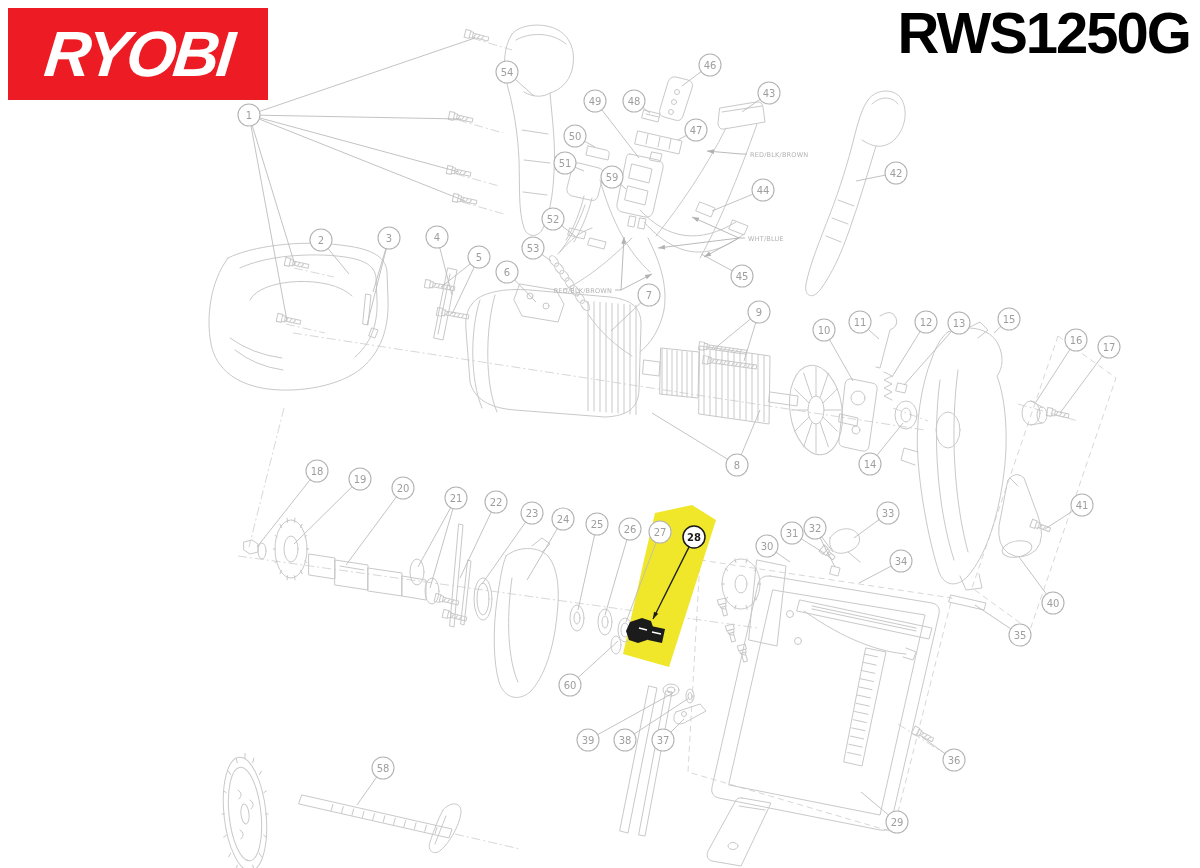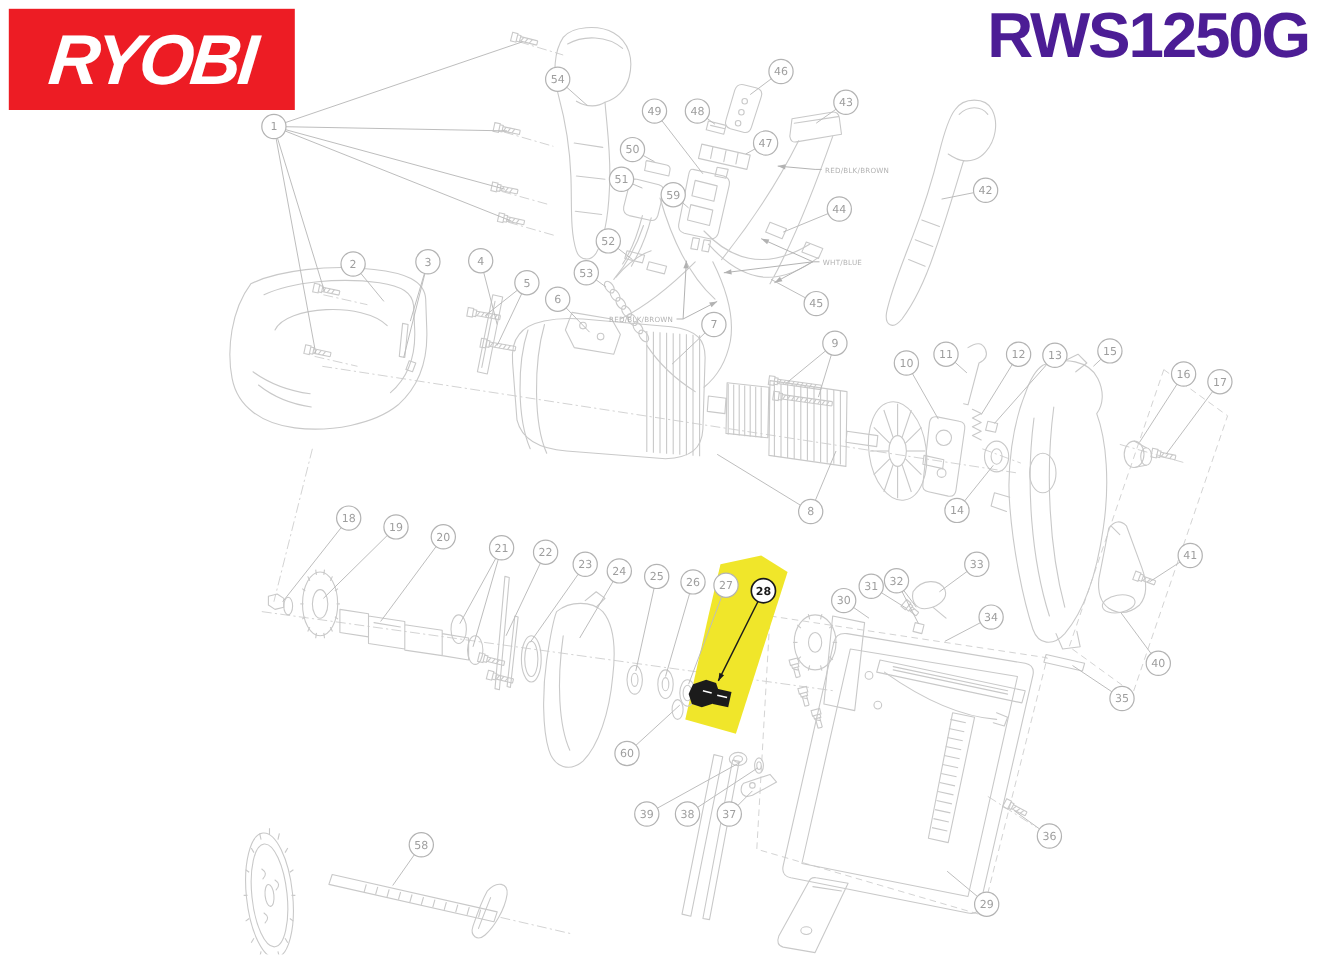--- a/index.html
+++ b/index.html
@@ -15,21 +15,21 @@
   text{font-family:"DejaVu Sans",sans-serif;}
 </style>
 </head>
 <body>
 
 <div id="stage">
 
   <div id="logo" style="background: rgb(237, 28, 36);">
     <span style="color: rgb(255, 255, 255);">RYOBI</span>
   </div>
-  <div id="model" style="color: #4c1d95;">RWS1250G</div>
+  <div id="model" style="color: #000000;">RWS1250G</div>
 
   <svg id="diagram" width="1200" height="868" viewBox="0 0 1200 868">
 
     <g id="g-dash" fill="none" stroke="#d2d2d2" stroke-width="0.9">
       <path stroke-dasharray="9 3 2 3" d="M238,556 L758,628"></path>
       <path stroke-dasharray="9 3 2 3" d="M293,333 L925,430"></path>
       <path stroke-dasharray="9 3 2 3" d="M284,408 L249,547"></path>
       <path stroke-dasharray="9 3 2 3" d="M472,38 L512,50 M458,120 L503,133 M456,174 L499,186 M462,202 L504,214 M294,268 L334,277 M286,324 L325,333"></path>
       <path stroke-dasharray="9 3 2 3" d="M1018,404 L1078,421 M893,408 L928,421 M898,724 L942,752 M455,834 L520,849"></path>
       <path stroke-dasharray="6 4" d="M1058,336 L1116,378 L1030,630 L972,588 Z"></path>

